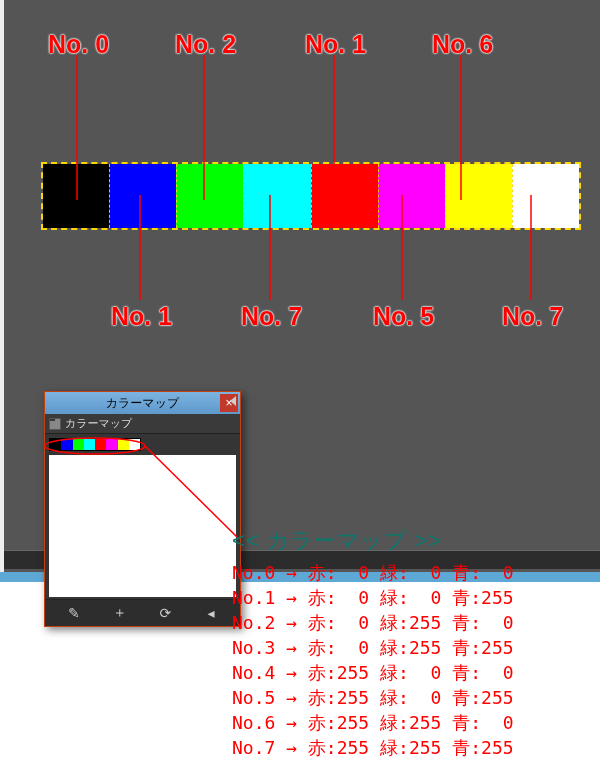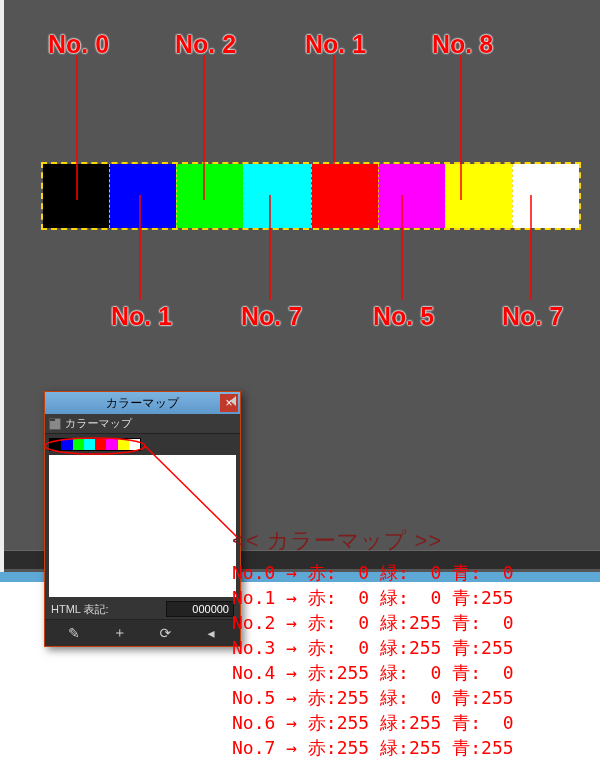--- a/index.html
+++ b/index.html
@@ -21,21 +21,21 @@
 .dlg-body{background:#353535;color:#ddd;padding:0;font-size:11px}
 .sub-hdr{display:flex;align-items:center;gap:4px;padding:2px 4px;border-bottom:1px solid #222;background:#3a3a3a}
 .mini-sw{display:flex;width:90px;height:11px;border:1px solid #000;margin:4px}
 .mini-sw div{flex:1}
 .white-area{background:#fff;height:142px;margin:0 4px 2px 4px}
 .row{display:flex;align-items:center;padding:2px 6px;gap:6px}
 .row label{flex:1;font-size:11px;color:#ddd}
 .row .val{width:58px;text-align:right;color:#fff;background:#222;padding:1px 4px;font-size:11px;border:1px solid #111}
 .toolbar{display:flex;align-items:center;justify-content:space-around;background:#2d2d2d;border-top:1px solid #222;padding:4px 6px}
 .tool-ico{width:18px;height:18px;color:#ccc;display:flex;align-items:center;justify-content:center;font-size:14px;cursor:pointer}
-.annot-title{position:absolute;left:232px;top:526px;color:#7f1d1d;font-size:22px;letter-spacing:1px}
+.annot-title{position:absolute;left:232px;top:526px;color:#0f766e;font-size:22px;letter-spacing:1px}
 .rgb-table{position:absolute;left:232px;top:560px;color:#f00;font-size:18px;line-height:25px;white-space:pre;font-family:"Meiryo",monospace}
 .tri{position:absolute;right:4px;top:4px;width:0;height:0;border-top:5px solid transparent;border-bottom:5px solid transparent;border-right:6px solid #ccc}
 .grid-ico{width:10px;height:10px;display:inline-block;background:linear-gradient(#888,#888) left/5px 5px no-repeat,linear-gradient(#888,#888) right top/5px 5px no-repeat,linear-gradient(#888,#888) left bottom/5px 5px no-repeat,linear-gradient(#888,#888) right bottom/5px 5px no-repeat;border:1px solid #555}
 </style>
 </head>
 <body>
 
 <div class="canvas-bg"></div>
 <div class="ruler-v"></div>
 <div class="status-bar"></div>
@@ -49,21 +49,21 @@
   <div class="sw" style="background:#ff0000"></div>
   <div class="sw" style="background:#ff00ff"></div>
   <div class="sw" style="background:#ffff00"></div>
   <div class="sw" style="background:#ffffff"></div>
   <div class="strip-dash"></div>
 </div>
 
 <div class="lbl-up" style="left:48px;top:30px">No. 0</div>
 <div class="lbl-up" style="left:175px;top:30px">No. 2</div>
 <div class="lbl-up" style="left:305px;top:30px">No. 1</div>
-<div class="lbl-up" style="left:432px;top:30px">No. 8</div>
+<div class="lbl-up" style="left:432px;top:30px">No. 6</div>
 
 <div class="lbl-dn" style="left:111px;top:302px">No. 1</div>
 <div class="lbl-dn" style="left:241px;top:302px">No. 7</div>
 <div class="lbl-dn" style="left:373px;top:302px">No. 5</div>
 <div class="lbl-dn" style="left:502px;top:302px">No. 7</div>
 
 <svg class="leaders">
   <g stroke="#ff0000" stroke-width="1.5" fill="none">
     <line x1="77" y1="55" x2="77" y2="200"></line>
     <line x1="204" y1="55" x2="204" y2="200"></line>
@@ -91,24 +91,20 @@
       <div style="background:#000000"></div>
       <div style="background:#0000ff"></div>
       <div style="background:#00ff00"></div>
       <div style="background:#00ffff"></div>
       <div style="background:#ff0000"></div>
       <div style="background:#ff00ff"></div>
       <div style="background:#ffff00"></div>
       <div style="background:#ffffff"></div>
     </div>
     <div class="white-area"></div>
-    <div class="row">
-      <label>HTML 表記:</label>
-      <span class="val">000000</span>
-    </div>
     <div class="toolbar">
       <span class="tool-ico">✎</span>
       <span class="tool-ico">＋</span>
       <span class="tool-ico">⟳</span>
       <span class="tool-ico">◂</span>
     </div>
   </div>
 </div>
 
 <svg class="pointer-svg">

